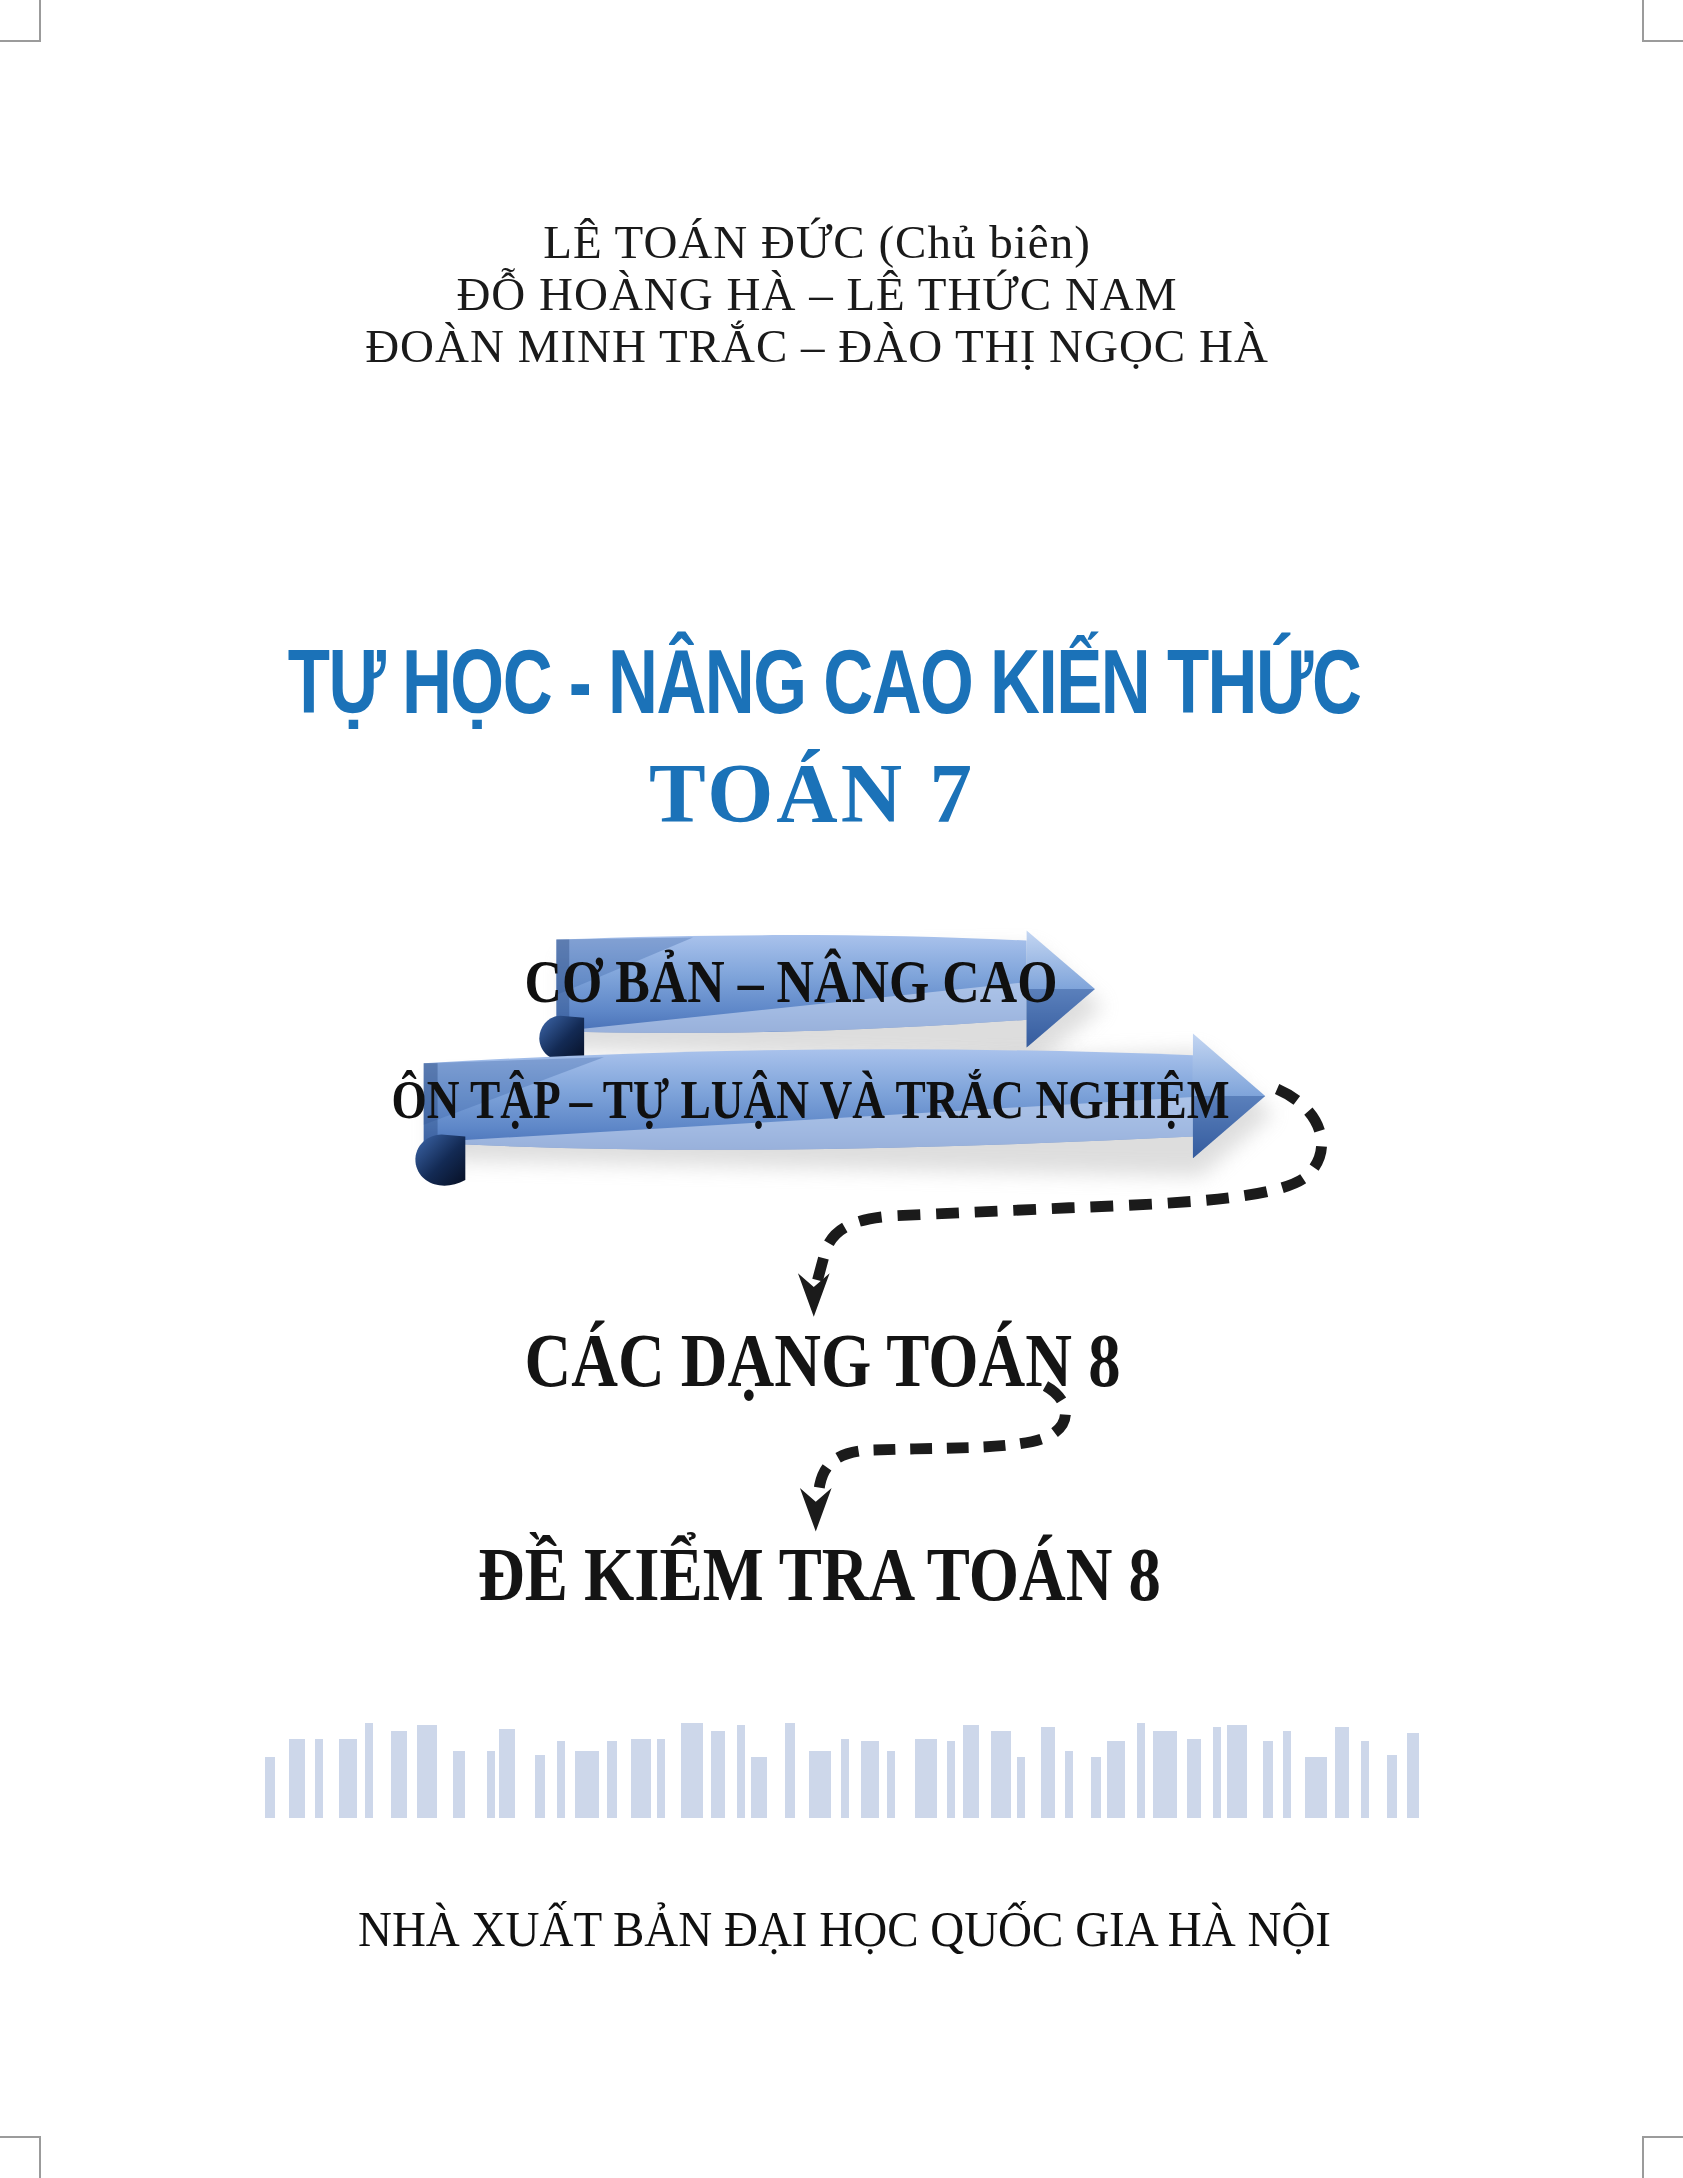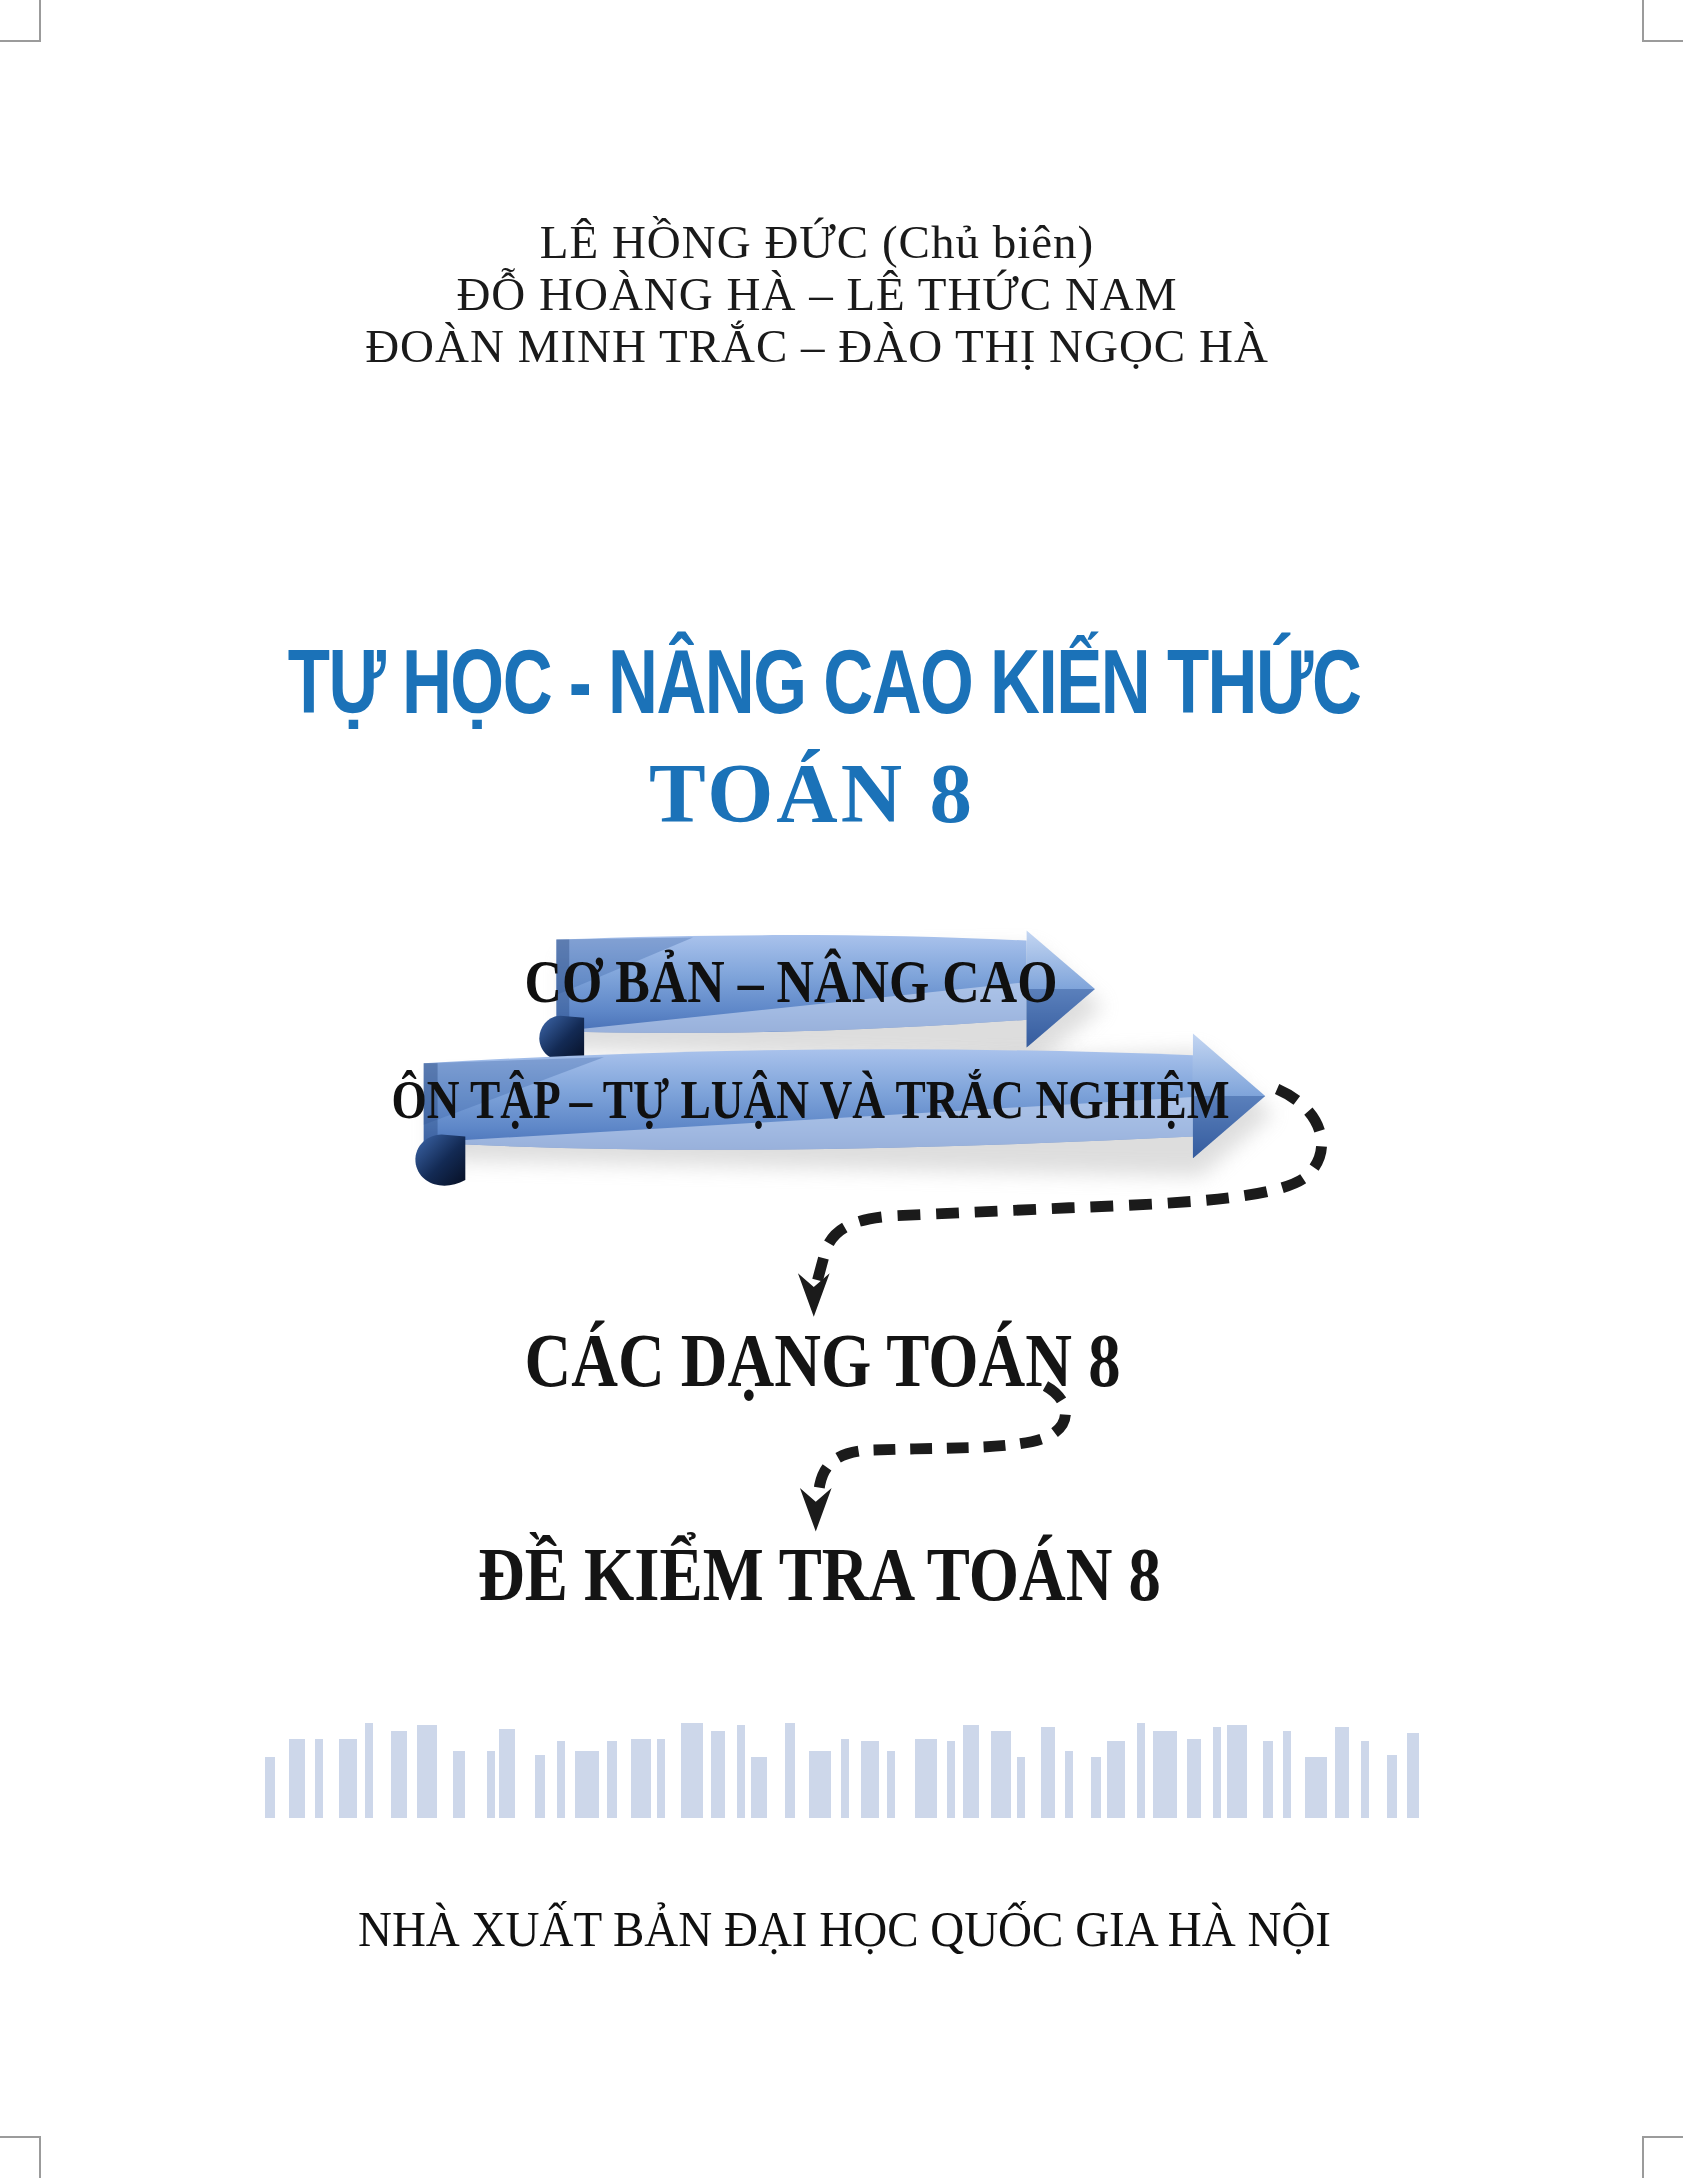--- a/index.html
+++ b/index.html
@@ -40,27 +40,27 @@
   <div class="mark" style="left:39px;top:0;width:2px;height:41px;"></div>
   <div class="mark" style="left:0;top:40px;width:41px;height:2px;"></div>
   <div class="mark" style="left:1642px;top:0;width:2px;height:41px;"></div>
   <div class="mark" style="left:1642px;top:40px;width:41px;height:2px;"></div>
   <div class="mark" style="left:39px;top:2137px;width:2px;height:41px;"></div>
   <div class="mark" style="left:0;top:2136px;width:41px;height:2px;"></div>
   <div class="mark" style="left:1642px;top:2137px;width:2px;height:41px;"></div>
   <div class="mark" style="left:1642px;top:2136px;width:41px;height:2px;"></div>
 
   <div class="authors">
-    <div>LÊ HỒNG ĐỨC (Chủ biên)</div>
+    <div>LÊ TOÁN ĐỨC (Chủ biên)</div>
     <div>ĐỖ HOÀNG HÀ – LÊ THỨC NAM</div>
     <div>ĐOÀN MINH TRẮC – ĐÀO THỊ NGỌC HÀ</div>
   </div>
 
   <div class="title-main">TỰ HỌC - NÂNG CAO KIẾN THỨC</div>
-  <div class="title-sub">TOÁN 8</div>
+  <div class="title-sub">TOÁN 7</div>
 
   <svg class="gfx" width="1683" height="2178" viewBox="0 0 1700 2200">
     <defs>
       <linearGradient id="bandGrad" x1="0" y1="0" x2="0" y2="1">
         <stop offset="0" stop-color="#A9C2EC"></stop>
         <stop offset="0.42" stop-color="#7FA4DA"></stop>
         <stop offset="0.78" stop-color="#5E87C8"></stop>
         <stop offset="1" stop-color="#4870B6"></stop>
       </linearGradient>
       <linearGradient id="arrowGrad" x1="0" y1="0" x2="0" y2="1">

